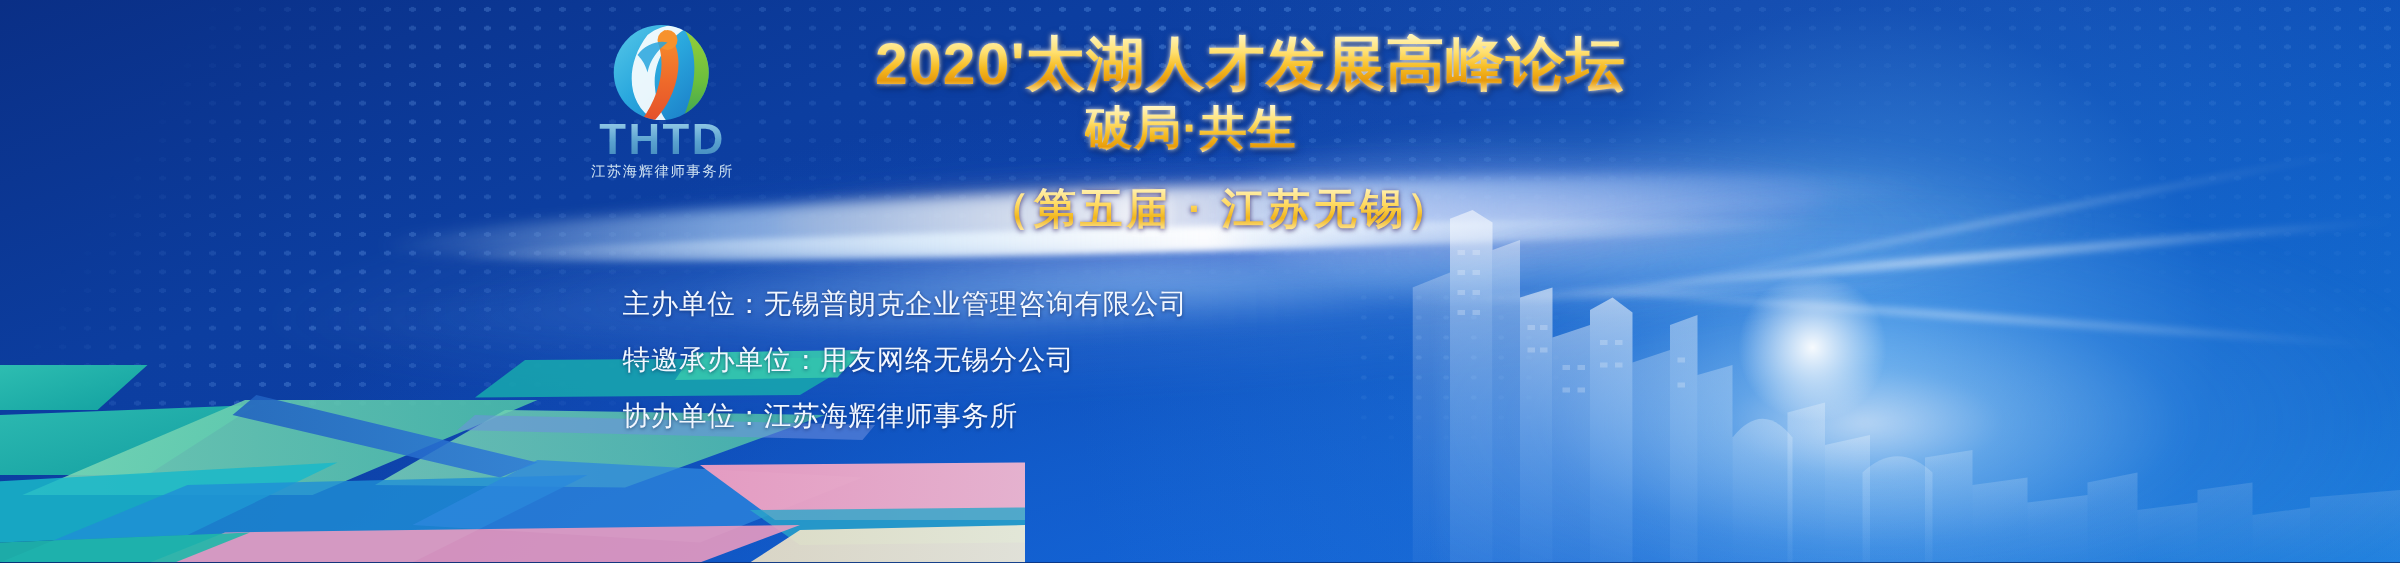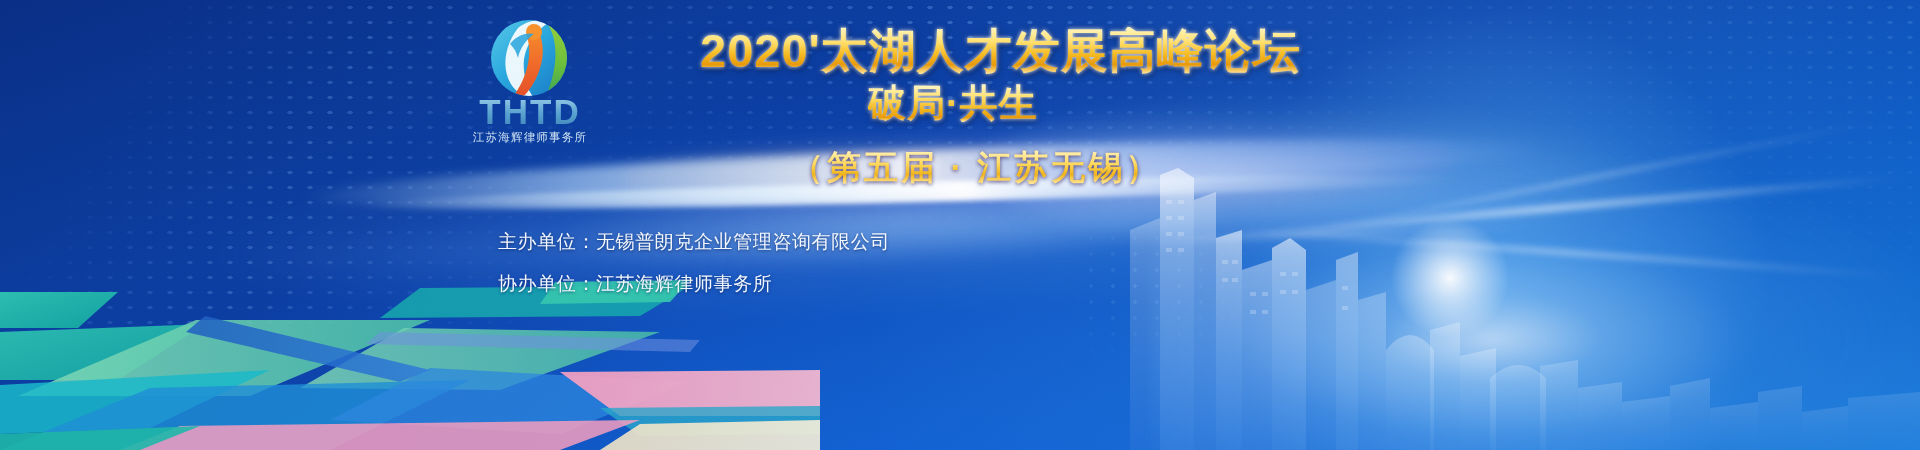--- a/index.html
+++ b/index.html
@@ -109,21 +109,21 @@
     font-size:34px;font-weight:bold;letter-spacing:3px;line-height:1;white-space:nowrap;
     color:#ffd84f;
     background:linear-gradient(180deg,#fff2b8 0%, #ffd95f 40%, #f0b41a 72%, #ffe89c 100%);
     -webkit-background-clip:text;background-clip:text;-webkit-text-fill-color:transparent;
     filter:drop-shadow(0 1px 2px rgba(40,20,90,0.8));
     margin-top:20px;
   }
 
   
   .orgs{position:absolute;left:498px;top:232px;}
-  .org-line{font-size:19px;color:#f2f7ff;line-height:1;margin-bottom:23px;letter-spacing:0.6px;
+  .org-line{font-size:22px;color:#f2f7ff;line-height:1;margin-bottom:23px;letter-spacing:0.6px;
     text-shadow:0 1px 3px rgba(0,20,70,0.6);white-space:nowrap;}
 
   
   .ribbons{position:absolute;left:0;bottom:0;width:820px;height:230px;pointer-events:none;}
 
   
   .city{position:absolute;left:1130px;bottom:0;width:790px;height:290px;pointer-events:none;}
 
   .shine-dot{position:absolute;border-radius:50%;background:radial-gradient(circle,rgba(255,255,255,0.95) 0%, rgba(255,255,255,0) 70%);pointer-events:none;}
 </style>
@@ -297,16 +297,17 @@
       <div class="logo-sub">江苏海辉律师事务所</div>
     </div>
   </div>
 
   <div class="title-main">2020'太湖人才发展高峰论坛</div>
   <div class="title-sub">破局·共生</div>
   <div class="title-edition">（第五届 · 江苏无锡）</div>
 
   <div class="orgs">
     <div class="org-line">主办单位：无锡普朗克企业管理咨询有限公司</div>
+    <div class="org-line">特邀承办单位：用友网络无锡分公司</div>
     <div class="org-line">协办单位：江苏海辉律师事务所</div>
   </div>
 
 </div>
 
 </body></html>

